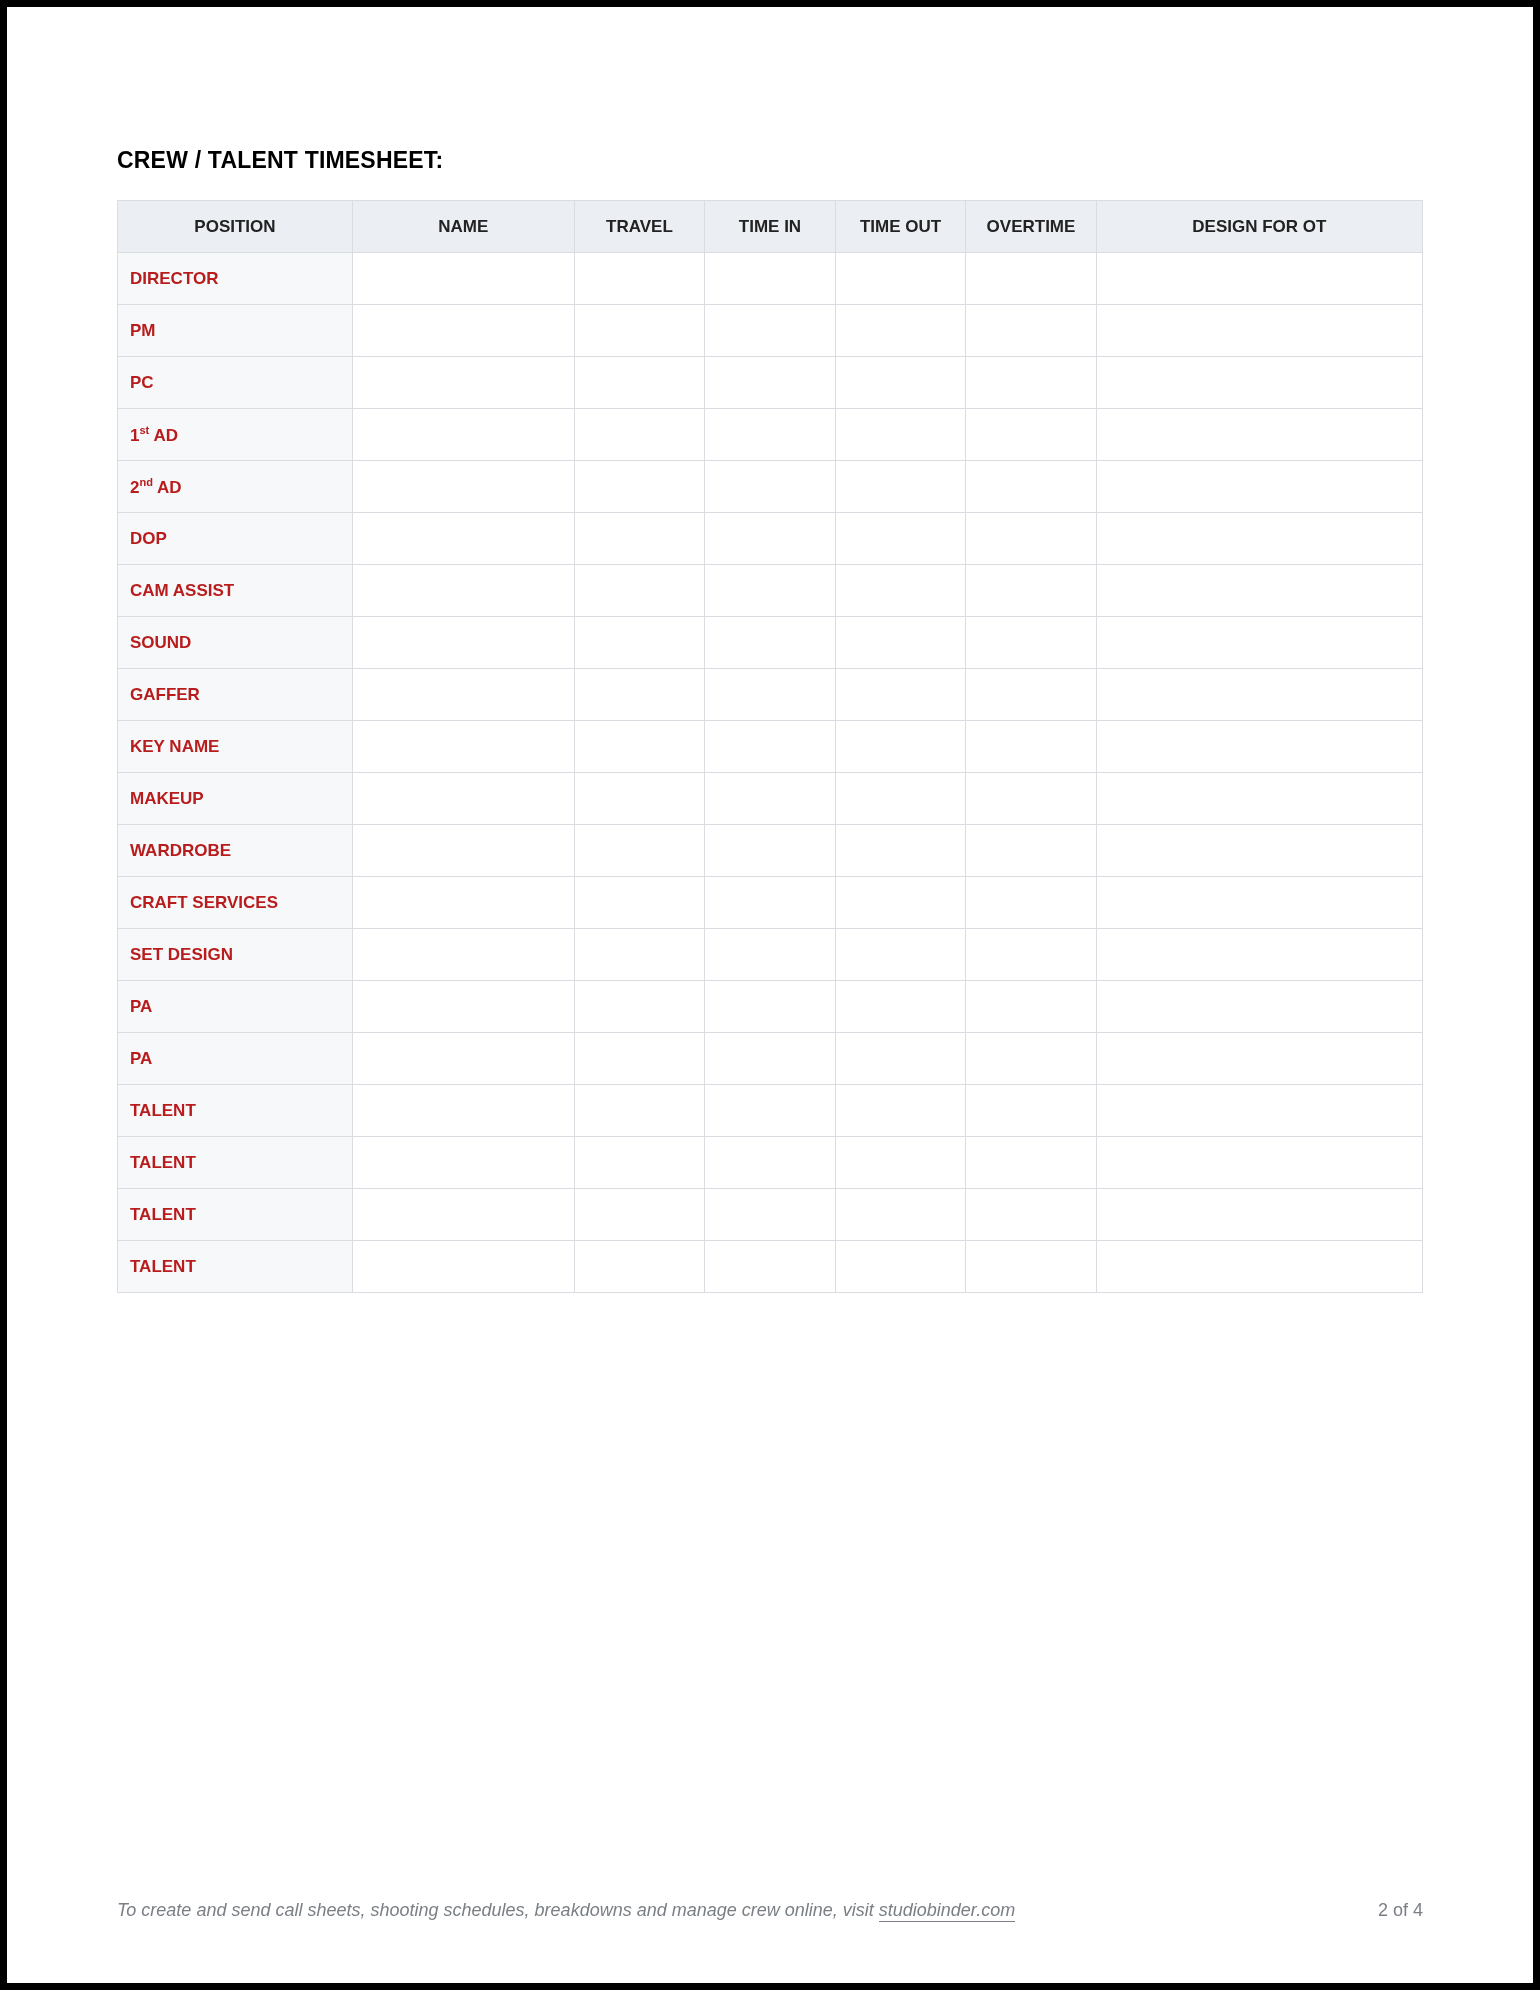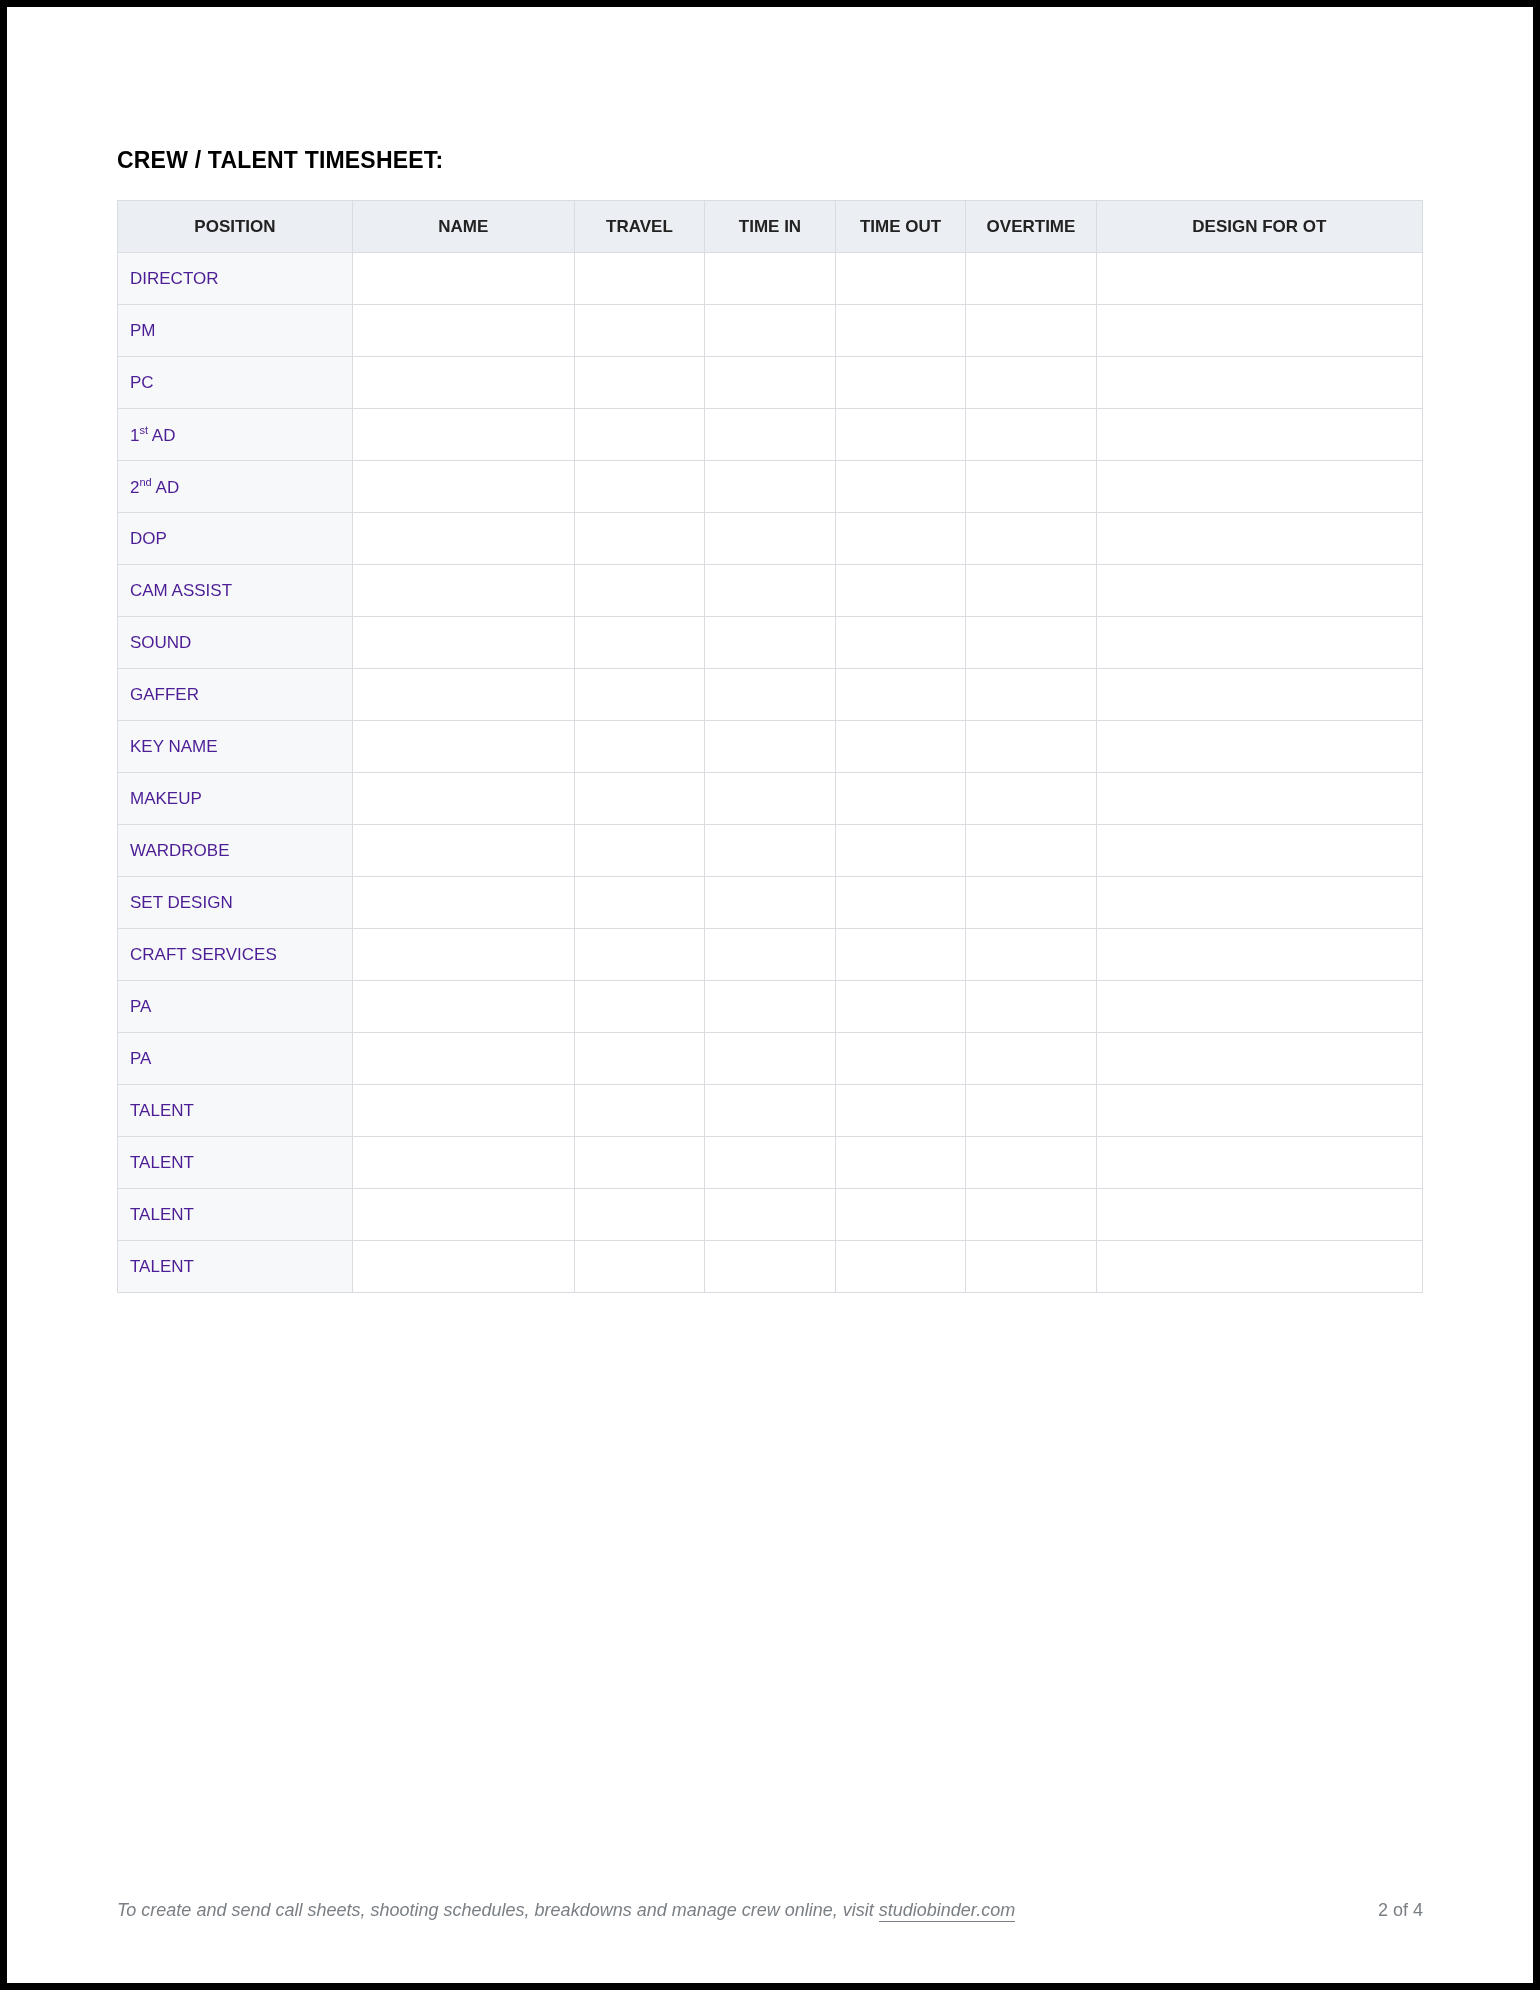--- a/index.html
+++ b/index.html
@@ -40,22 +40,22 @@
     height: 52px;
   }
   thead th {
     background: #ebeef2;
     font-weight: bold;
     color: #222;
     text-align: center;
   }
   tbody td.pos {
     background: #f6f8fa;
-    font-weight: normal;
-    color: #4c1d95;
+    font-weight: bold;
+    color: #b91c1c;
   }
   tbody td {
     background: #fff;
   }
   .sup { font-size: 0.65em; vertical-align: super; }
   col.c-position { width: 18%; }
   col.c-name     { width: 17%; }
   col.c-travel   { width: 10%; }
   col.c-timein   { width: 10%; }
   col.c-timeout  { width: 10%; }
@@ -211,30 +211,30 @@
         <tr>
           <td class="pos">WARDROBE</td>
           <td></td>
           <td></td>
           <td></td>
           <td></td>
           <td></td>
           <td></td>
         </tr>
         <tr>
+          <td class="pos">CRAFT SERVICES</td>
+          <td></td>
+          <td></td>
+          <td></td>
+          <td></td>
+          <td></td>
+          <td></td>
+        </tr>
+        <tr>
           <td class="pos">SET DESIGN</td>
-          <td></td>
-          <td></td>
-          <td></td>
-          <td></td>
-          <td></td>
-          <td></td>
-        </tr>
-        <tr>
-          <td class="pos">CRAFT SERVICES</td>
           <td></td>
           <td></td>
           <td></td>
           <td></td>
           <td></td>
           <td></td>
         </tr>
         <tr>
           <td class="pos">PA</td>
           <td></td>

